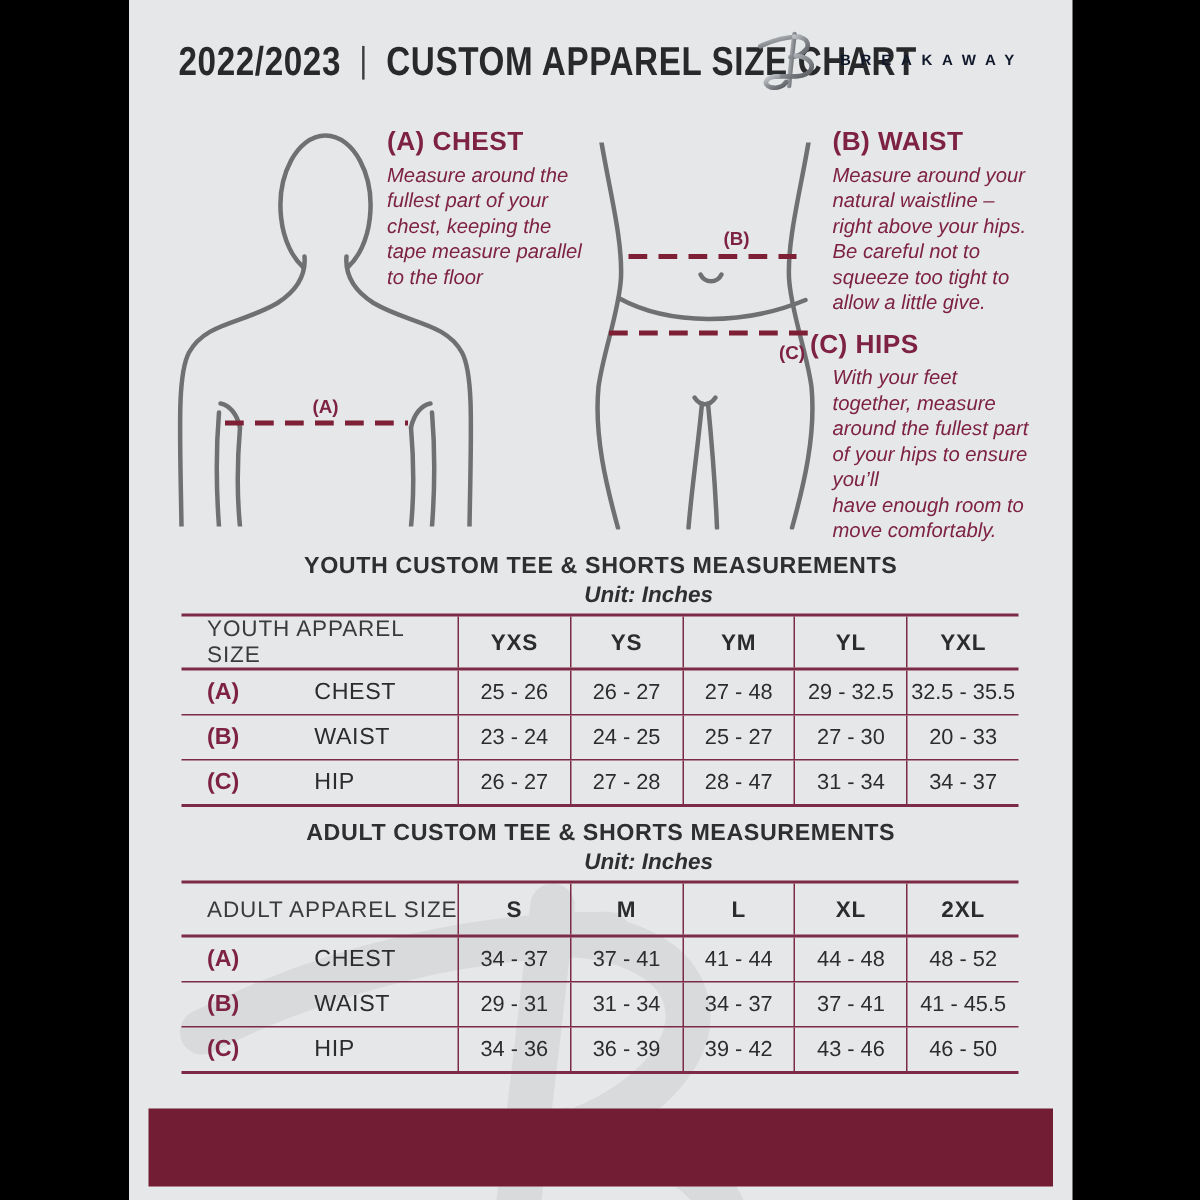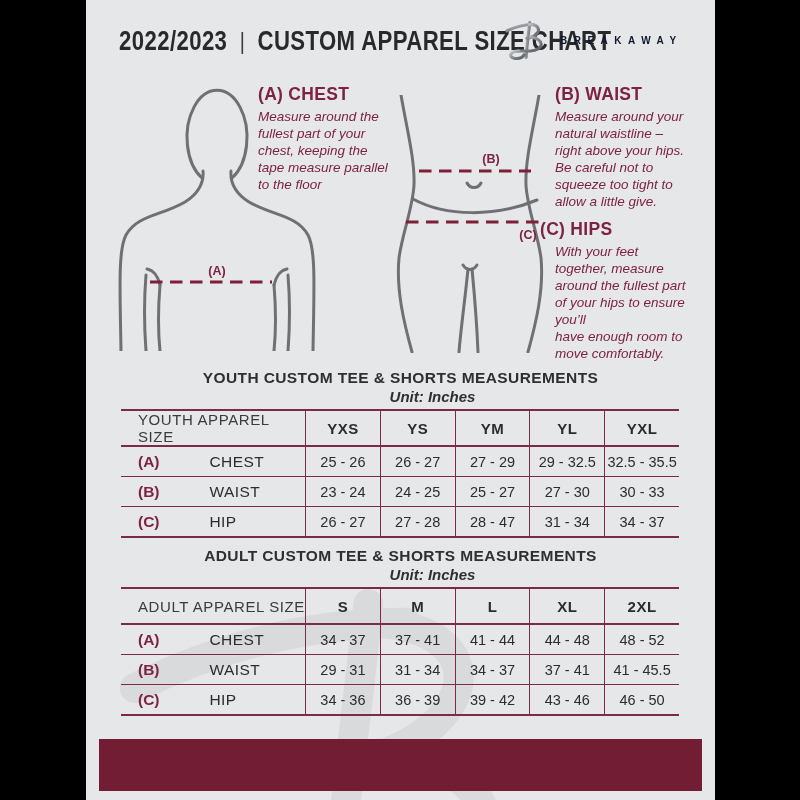--- a/index.html
+++ b/index.html
@@ -151,34 +151,34 @@
         <div class="cell">YL</div>
         <div class="cell">YXL</div>
       </div>
       <div class="trow">
         <div class="cell c-first">
           <span class="prefix">(A)</span>
           <span class="rlabel">CHEST</span>
         </div>
         <div class="cell">25 - 26</div>
         <div class="cell">26 - 27</div>
-        <div class="cell">27 - 29</div>
+        <div class="cell">27 - 48</div>
         <div class="cell">29 - 32.5</div>
         <div class="cell">32.5 - 35.5</div>
       </div>
       <div class="trow">
         <div class="cell c-first">
           <span class="prefix">(B)</span>
           <span class="rlabel">WAIST</span>
         </div>
         <div class="cell">23 - 24</div>
         <div class="cell">24 - 25</div>
         <div class="cell">25 - 27</div>
         <div class="cell">27 - 30</div>
-        <div class="cell">30 - 33</div>
+        <div class="cell">20 - 33</div>
       </div>
       <div class="trow last">
         <div class="cell c-first">
           <span class="prefix">(C)</span>
           <span class="rlabel">HIP</span>
         </div>
         <div class="cell">26 - 27</div>
         <div class="cell">27 - 28</div>
         <div class="cell">28 - 47</div>
         <div class="cell">31 - 34</div>

